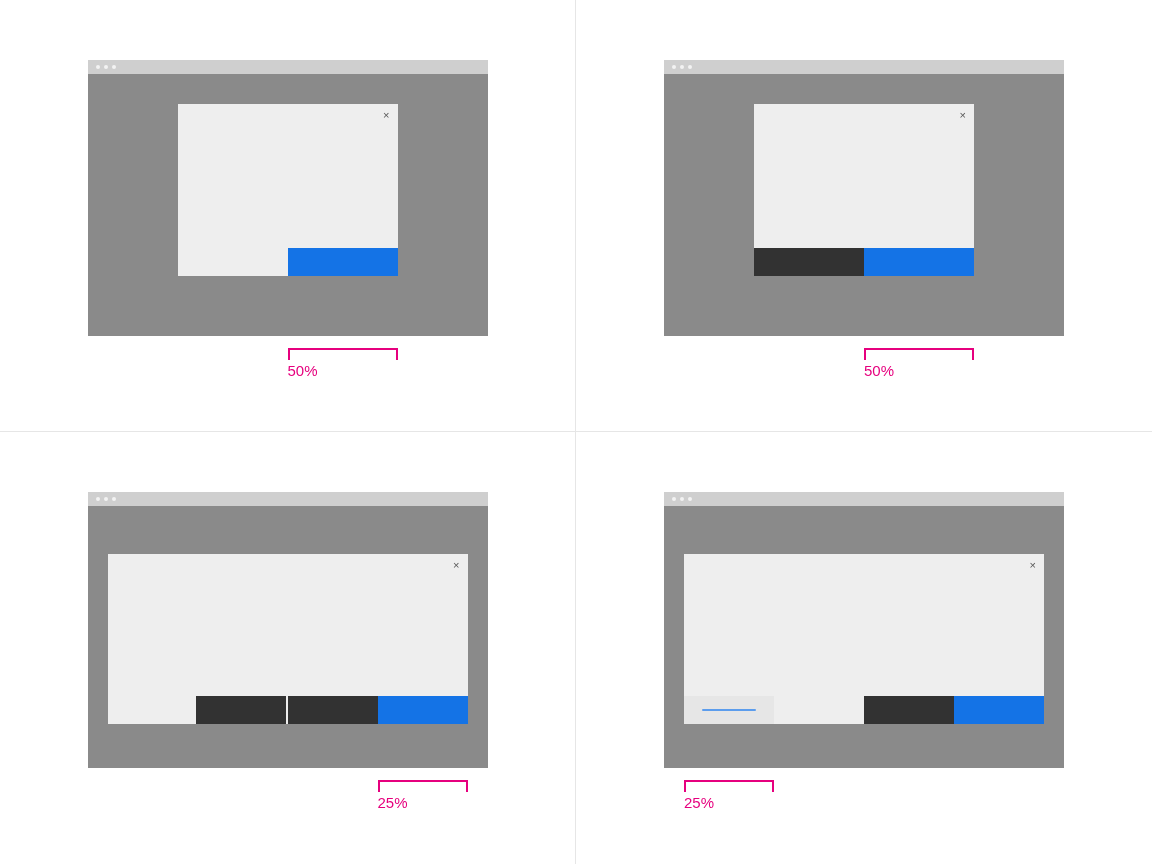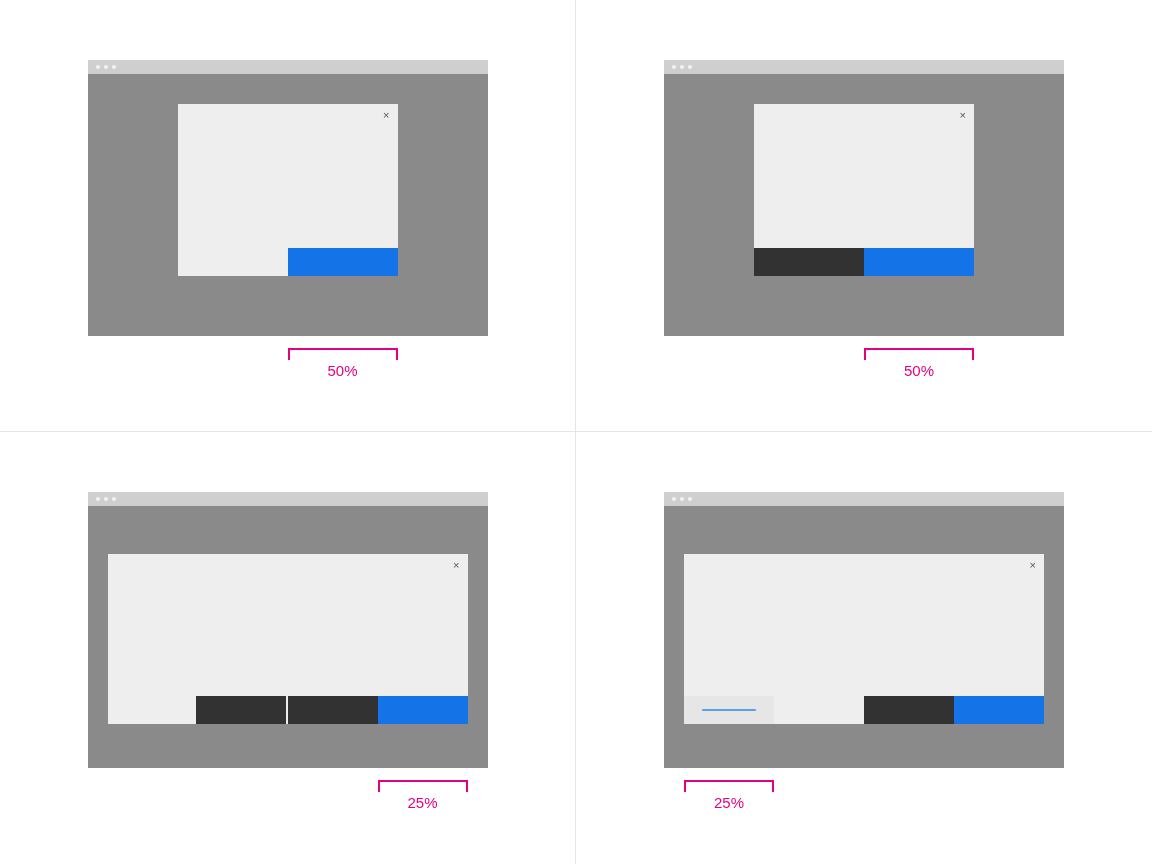--- a/index.html
+++ b/index.html
@@ -100,21 +100,21 @@
     height: 12px;
     border-top: 2px solid #e6007e;
     border-left: 2px solid #e6007e;
     border-right: 2px solid #e6007e;
   }
   .anno-label {
     position: absolute;
     top: 14px;
     color: #e6007e;
     font-size: 15px;
-    text-align: center;
+    text-align: left;
   }
 
   
   .c1 .modal { left: 90px; top: 30px; width: 220px; height: 172px; }
   .c1 .btn-row { width: 110px; } 
   .c1 .btn { width: 110px; }
   .c1 .bracket { left: 200px; width: 110px; } 
   .c1 .anno-label { left: 200px; width: 110px; }
 
   

